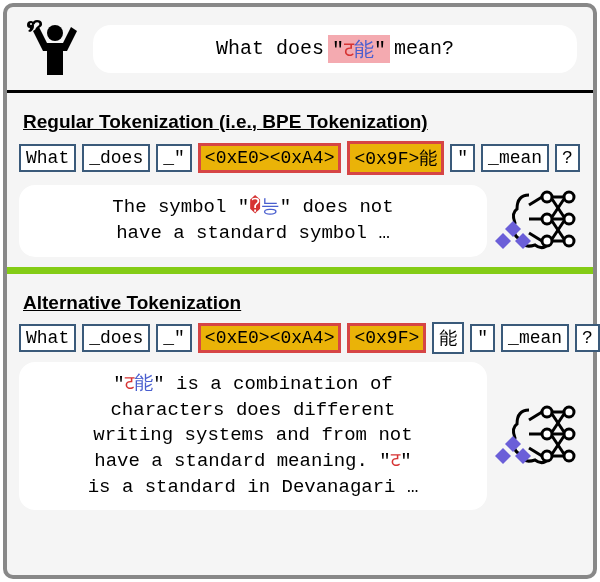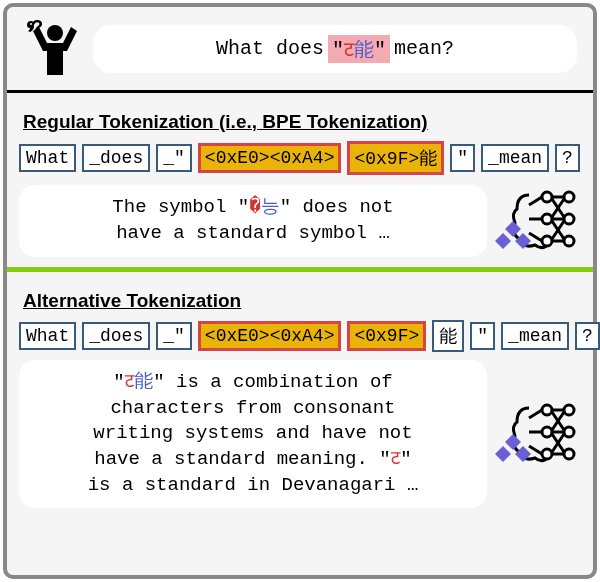--- a/index.html
+++ b/index.html
@@ -42,21 +42,21 @@
   }
   .highlight-pink {
     background: #f4aab0;
     padding: 0 4px;
   }
   .highlight-pink .red-char { color: #d63333; }
   .highlight-pink .blue-char { color: #4a5fcf; }
   .section {
     padding: 16px 12px 8px 12px;
   }
-  .section + .section { border-top: 5px solid #84cc16; }
+  .section + .section { border-top: 7px solid #84cc16; }
   .section-title {
     font-family: Arial, sans-serif;
     font-weight: bold;
     font-size: 19px;
     text-decoration: underline;
     margin-bottom: 6px;
     padding: 2px 4px;
   }
   .token-row {
     display: flex;
@@ -184,22 +184,22 @@
       <span class="token red">&lt;0xE0&gt;&lt;0xA4&gt;</span>
       <span class="token red">&lt;0x9F&gt;</span>
       <span class="token">能</span>
       <span class="token">"</span>
       <span class="token">_mean</span>
       <span class="token">?</span>
     </div>
     <div class="response-row">
       <div class="response-bubble">
         <span>"</span><span class="red-char">ट</span><span class="blue-char">能</span><span>" is a combination of</span><br>
-        <span>characters from consonant</span><br>
-        <span>writing systems and have not</span><br>
+        <span>characters does different</span><br>
+        <span>writing systems and from not</span><br>
         <span>have a standard meaning. "</span><span class="red-char">ट</span><span>"</span><br>
         <span>is a standard in Devanagari …</span>
       </div>
       <div class="brain-icon">
         <svg class="brain-svg" width="72" height="72" viewBox="0 0 72 72">
           <g stroke="#000" stroke-width="3" fill="none">
             <path d="M 20 12 Q 8 12 8 26 Q 2 30 6 40 Q 2 50 10 56 Q 14 66 26 62 Q 34 68 40 60"></path>
             <circle cx="38" cy="14" r="5" fill="#fff"></circle>
             <circle cx="38" cy="36" r="5" fill="#fff"></circle>
             <circle cx="38" cy="58" r="5" fill="#fff"></circle>

